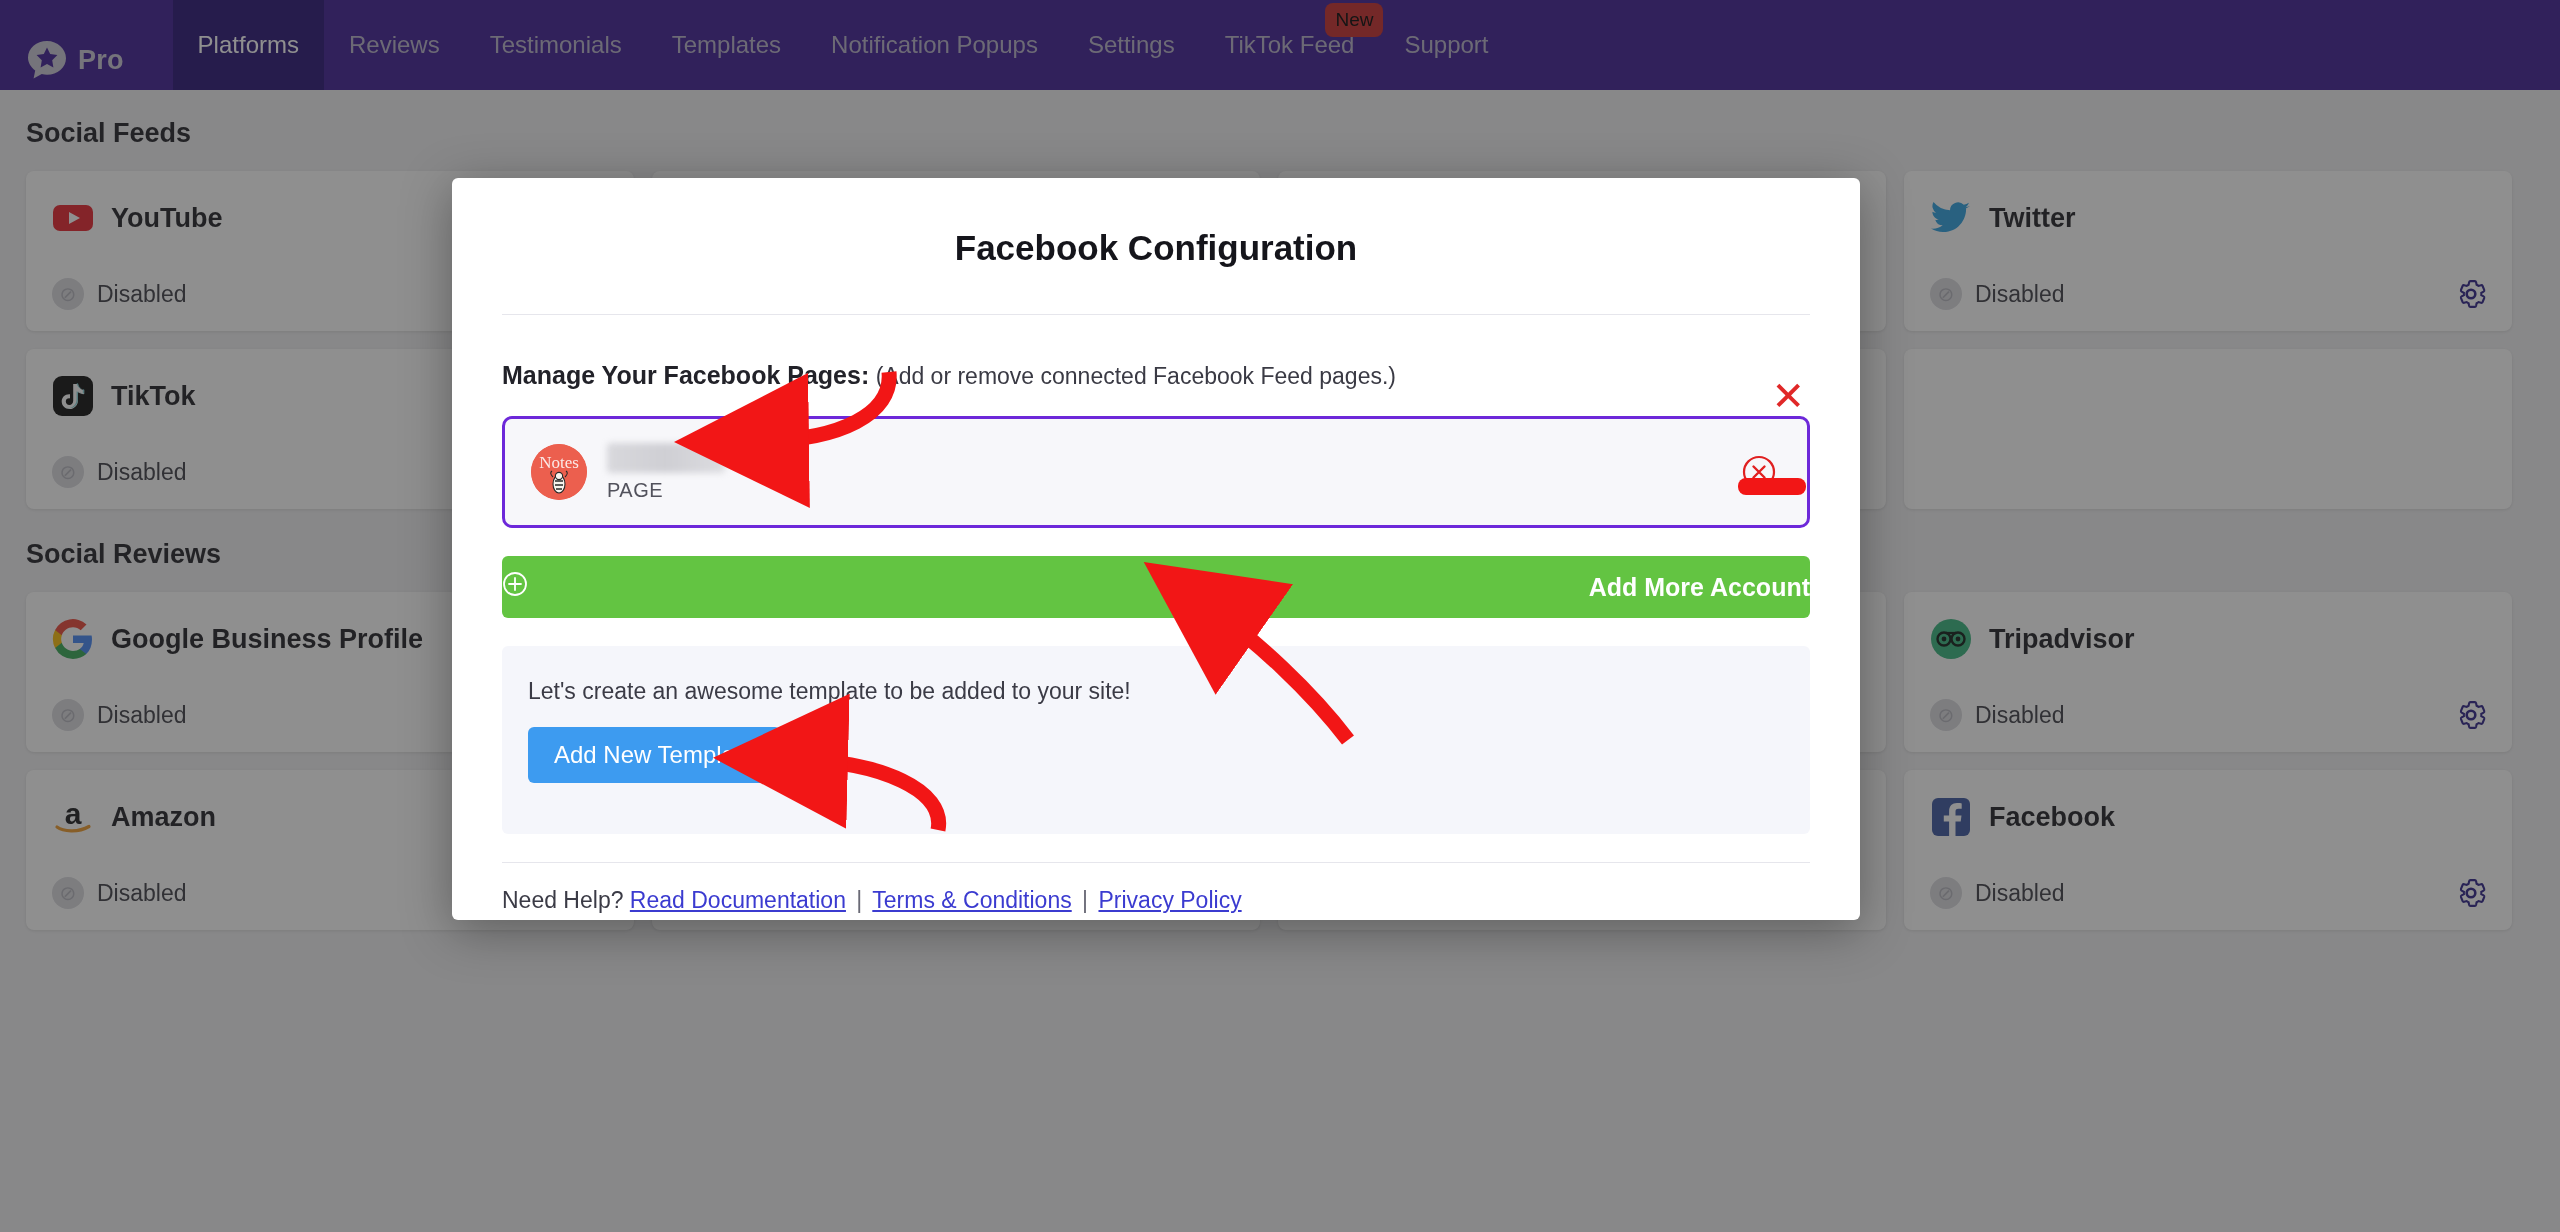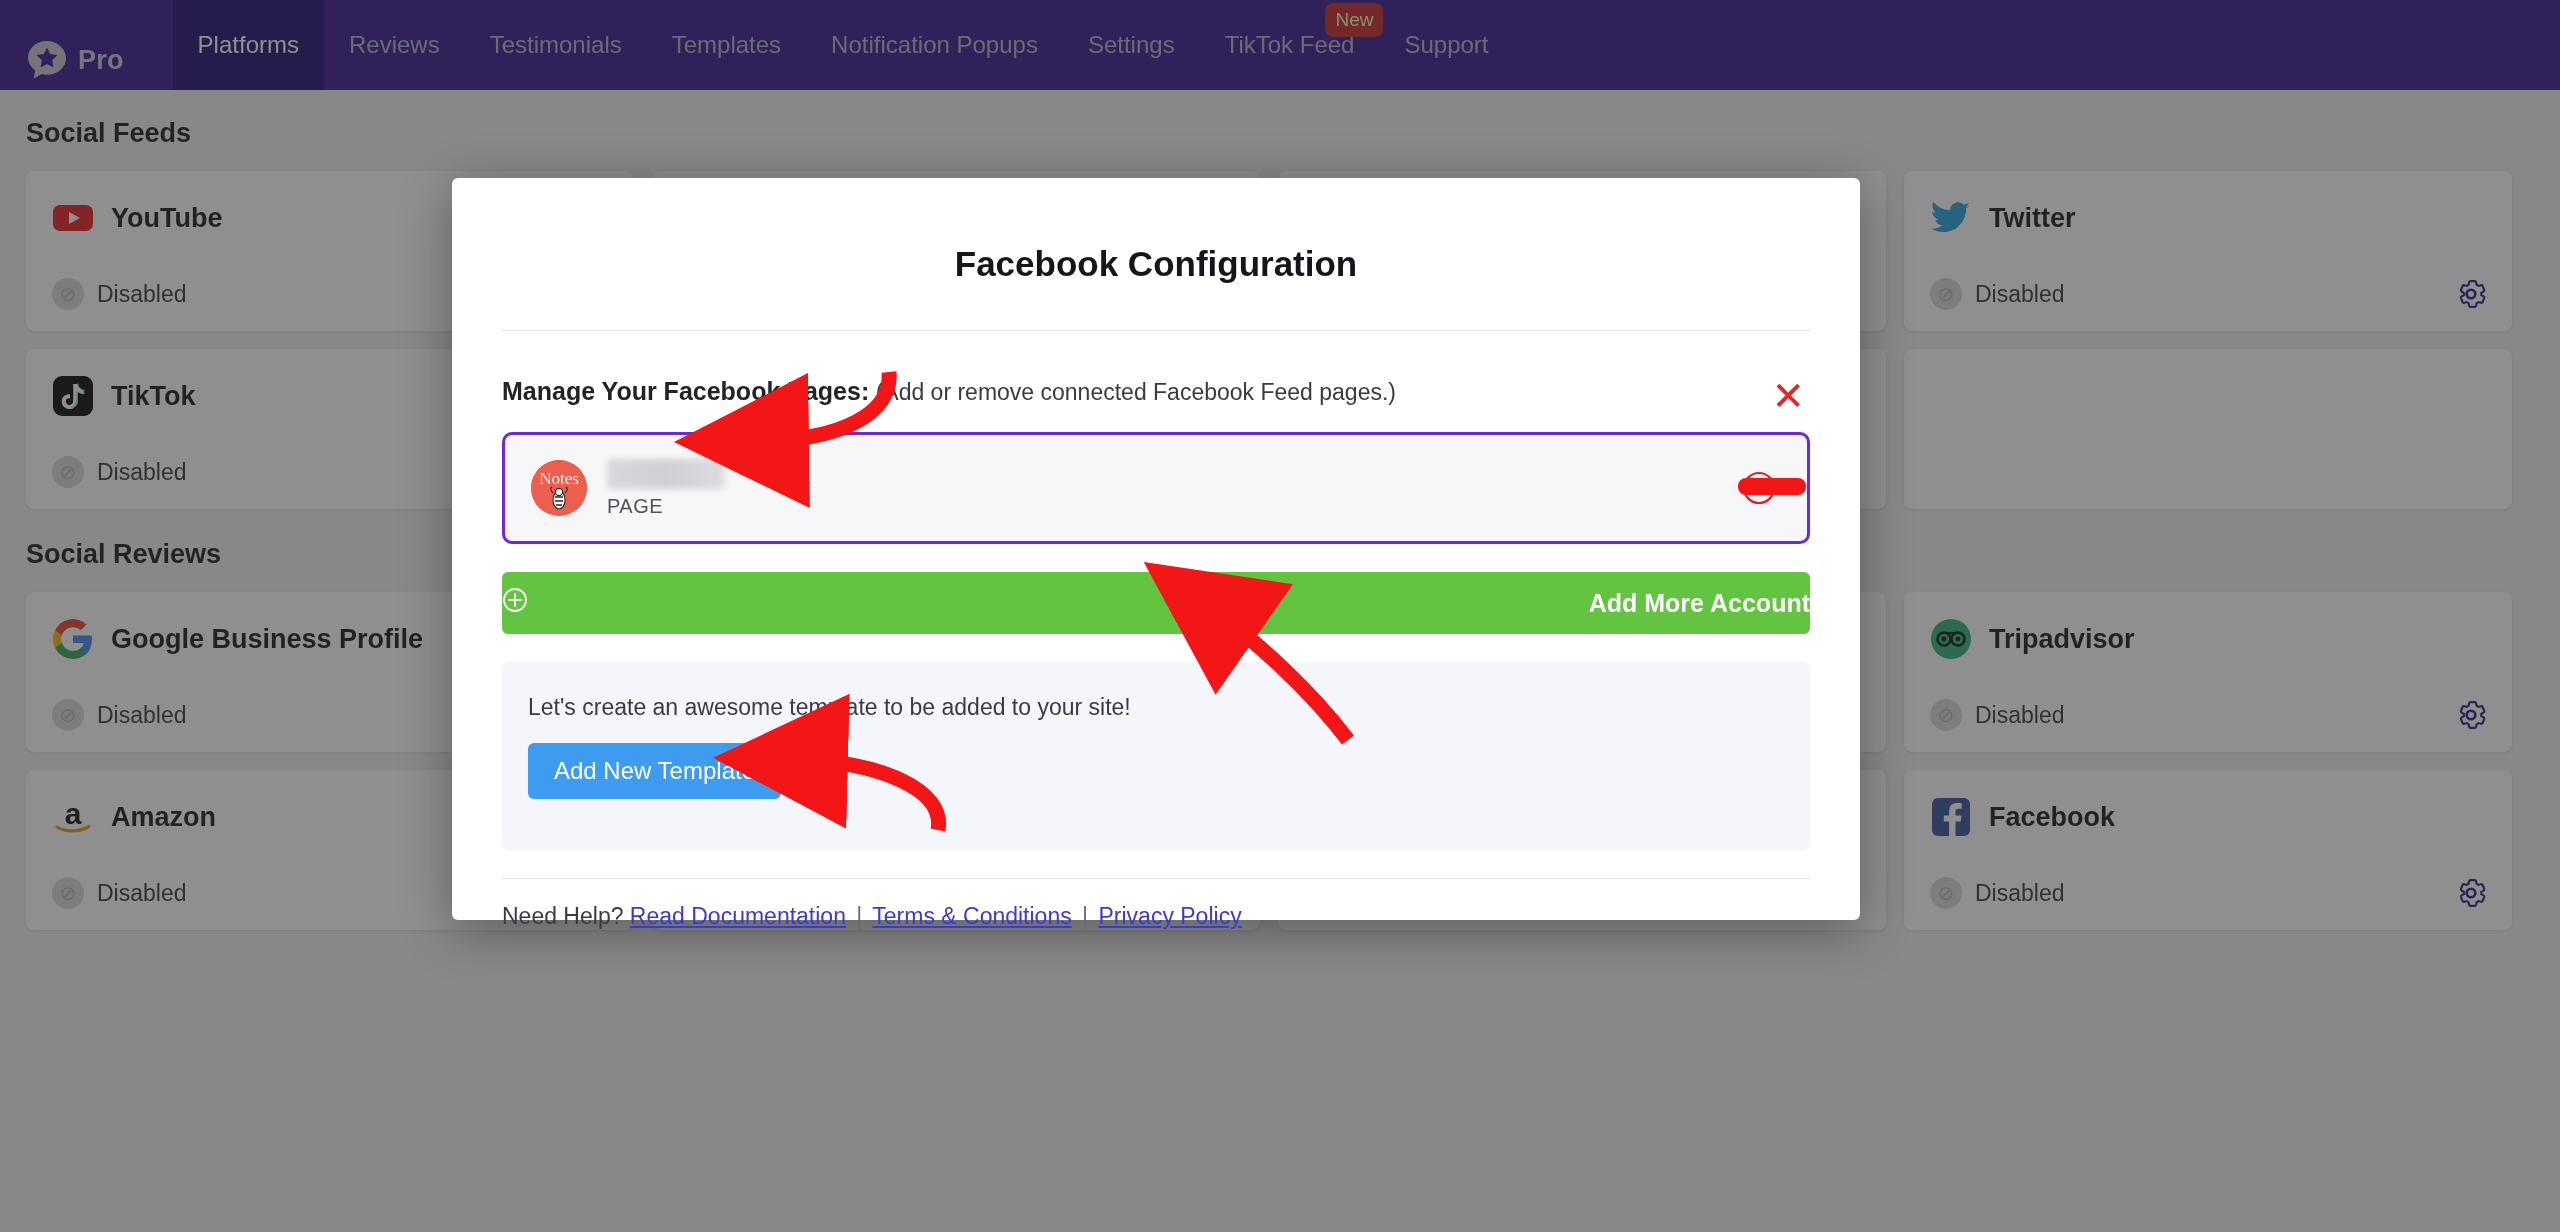--- a/index.html
+++ b/index.html
@@ -31,21 +31,21 @@
   }
   .nav-tab {
     display: flex; align-items: center; justify-content: center;
     padding: 0 25px; height: 90px; position: relative;
     font-size: 24px; color: #b7b2c9; white-space: nowrap;
     cursor: pointer;
   }
   .nav-tab.active { background: #241074; color: #ffffff; margin-left: 21px; }
   .nav-badge {
     position: absolute; top: 3px; right: -4px;
-    background: #c62828; color: #fef9c3;
+    background: #c62828; color: #000000;
     font-size: 19px; line-height: 1;
     padding: 7px 10px 8px; border-radius: 8px;
     font-weight: 400;
   }
 
   
   #page-body { position: absolute; top: 90px; left: 0; width: 2560px; height: 1142px; }
   .section-title {
     font-size: 27px; font-weight: 700; color: #1e1e24;
     margin: 0 0 22px 26px;
@@ -84,21 +84,21 @@
     background: rgba(40,40,40,.52);
     z-index: 20;
   }
 
   
   #modal {
     position: absolute; z-index: 30;
     left: 452px; top: 178px; width: 1408px; height: 742px;
     background: #ffffff; border-radius: 6px;
     box-shadow: 0 10px 50px rgba(0,0,0,.35);
-    padding: 16px 50px;
+    padding: 0 50px;
   }
   #modal-title {
     text-align: center; font-size: 35px; font-weight: 700;
     color: #15151b; padding-top: 50px;
   }
   #modal-close {
     position: absolute; top: 198px; right: 55px;
     font-size: 40px; line-height: 1; color: #e02828;
     cursor: pointer; font-weight: 400;
   }

